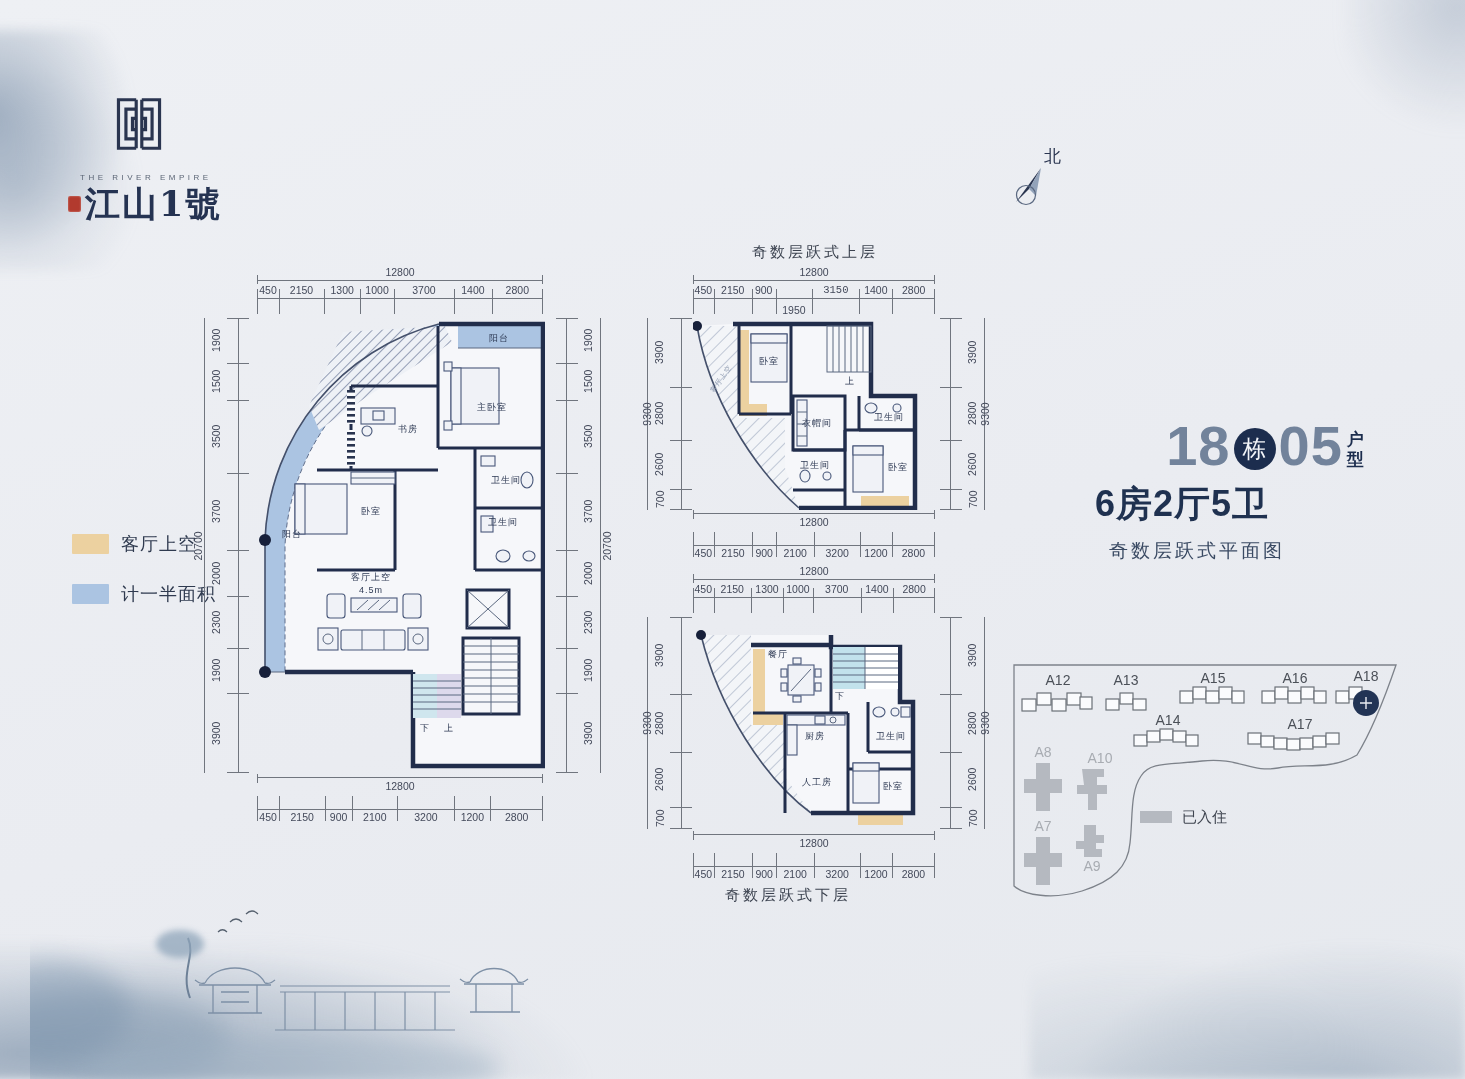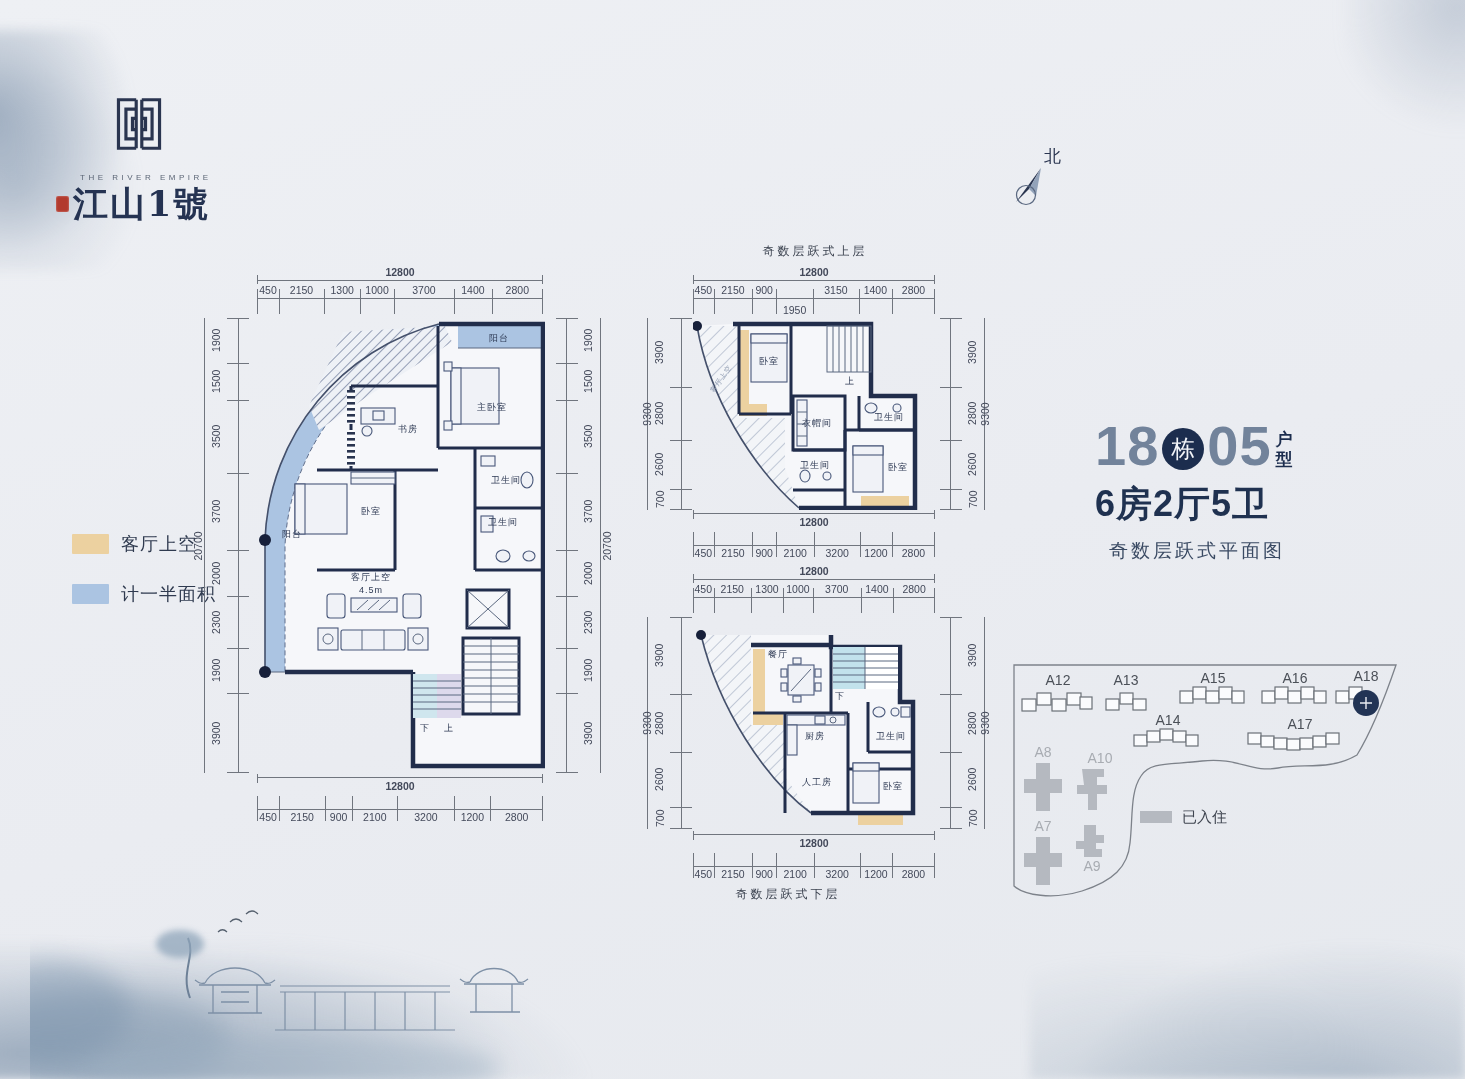--- a/index.html
+++ b/index.html
@@ -18,63 +18,63 @@
   .wash-br{left:1030px;top:920px;width:435px;height:159px;filter:blur(5px);
     background:radial-gradient(ellipse at 75% 110%,rgba(122,144,168,.5),transparent 62%),
                radial-gradient(ellipse at 25% 120%,rgba(158,174,190,.45),transparent 58%);}
   .wash-bl{left:-40px;top:905px;width:700px;height:174px;filter:blur(4px);
     background:radial-gradient(ellipse at 8% 85%,rgba(110,134,160,.55),transparent 55%),
                radial-gradient(ellipse at 40% 110%,rgba(148,164,182,.45),transparent 60%);}
 
   
   .logo-emblem{left:111px;top:96px;width:56px;height:56px;}
   .brand-en{left:80px;top:173px;width:150px;font-size:8px;letter-spacing:3.5px;color:#5c6676;}
-  .brand-cn-row{left:56px;top:186px;display:flex;align-items:flex-start;}
+  .brand-cn-row{left:68px;top:186px;display:flex;align-items:flex-start;}
   .seal{width:13px;height:16px;background:#b23a2e;border-radius:2px;margin:10px 4px 0 0;box-shadow:inset 0 0 2px rgba(255,255,255,.5);}
   .brand-cn{font-family:"DejaVu Serif",serif;font-weight:700;font-size:35px;color:#253352;letter-spacing:2px;line-height:1;}
 
   
   .north{left:1008px;top:138px;width:70px;height:75px;}
   .north text{font-size:17px;fill:#2a3550;font-family:"Liberation Sans",sans-serif;}
 
   
   .legend{left:72px;top:532px;width:220px;}
   .legend-row{display:flex;align-items:center;margin-bottom:26px;}
   .swatch{width:37px;height:20px;margin-right:12px;border-radius:1px;}
   .swatch.tan{background:var(--tan);}
   .swatch.blue{background:var(--half);}
   .legend-label{font-size:18px;color:#2f3a4f;letter-spacing:1px;}
 
   
   .unit-info{left:1095px;top:420px;width:340px;color:#223551;}
-  .ui-row1{display:flex;align-items:center;height:52px;}
+  .ui-row1{display:flex;align-items:center;height:52px;justify-content:center;}
   .big-num{font-size:56px;font-weight:700;color:var(--steel);line-height:1;letter-spacing:1px;}
   .circle-char{width:42px;height:42px;border-radius:50%;background:#1c2d4e;color:#f2f4f8;
     display:flex;align-items:center;justify-content:center;font-size:24px;margin:6px 3px 0 3px;}
   .stack{display:flex;flex-direction:column;font-size:17px;font-weight:700;color:#1c2d4e;line-height:1.15;margin:8px 0 0 4px;}
   .ui-rooms{font-size:36px;font-weight:700;margin-top:8px;letter-spacing:1px;color:#1f3150;}
   .ui-area{font-size:22px;font-weight:700;margin-top:8px;color:#223551;}
   .ui-area sup{font-size:12px;}
   .ui-subtitle{font-size:19px;margin-top:9px;margin-left:14px;letter-spacing:3px;color:#3a4a63;}
 
   
-  .plan-title{width:300px;text-align:center;font-size:12px;letter-spacing:3px;color:#3c4350;}
+  .plan-title{width:300px;text-align:center;font-size:15px;letter-spacing:3px;color:#3c4350;}
   .note{left:540px;top:946px;width:440px;font-size:19px;color:#38435a;letter-spacing:1px;}
 
   
   :root{--dimline:#70757e;}
   .dim-label{font-size:10.5px;color:#43495a;line-height:1;white-space:nowrap;}
   .dim-h{display:flex;flex-direction:column;}
   .dim-h.flip{flex-direction:column-reverse;}
   .dim-h .dim-total{position:relative;height:15px;border-bottom:1px solid var(--dimline);
     display:flex;justify-content:center;align-items:flex-end;}
   .dim-h .dim-total::before,.dim-h .dim-total::after{content:"";position:absolute;bottom:-4px;width:1px;height:9px;background:var(--dimline);}
   .dim-h .dim-total::before{left:0;}
   .dim-h .dim-total::after{right:0;}
-  .dim-h .dim-total .dim-label{transform:translateY(-3px);font-weight:bold;}
+  .dim-h .dim-total .dim-label{transform:translateY(-3px);}
   .dim-h.flip .dim-total{border-bottom:none;border-top:1px solid var(--dimline);align-items:flex-start;}
   .dim-h.flip .dim-total::before,.dim-h.flip .dim-total::after{top:-4px;bottom:auto;}
   .dim-h.flip .dim-total .dim-label{transform:translateY(3px);}
   .dim-h .dim-segs{position:relative;display:flex;height:32px;margin-top:2px;}
   .dim-h .dim-segs::before{content:"";position:absolute;left:0;right:0;top:15px;border-top:1px solid var(--dimline);}
   .dim-h .dim-seg{position:relative;display:flex;justify-content:center;}
   .dim-h .dim-seg::before{content:"";position:absolute;left:0;top:6px;width:1px;height:25px;background:var(--dimline);}
   .dim-h .dim-seg:last-child::after{content:"";position:absolute;right:0;top:6px;width:1px;height:25px;background:var(--dimline);}
   .dim-h .dim-seg .dim-label{margin-top:2px;}
   .dim-h.flip .dim-seg .dim-label{margin-top:18px;}
@@ -388,21 +388,21 @@
         </div>
         <div class="dim-seg" style="flex-grow: 2150;">
           <span class="dim-label">2150</span>
         </div>
         <div class="dim-seg" style="flex-grow: 900;">
           <span class="dim-label">900</span>
         </div>
         <div class="dim-seg" style="flex-grow: 1950; align-items: flex-end;">
           <span class="dim-label">1950</span>
         </div>
-        <div class="dim-seg" style="flex-grow: 3150;">
+        <div class="dim-seg" style="flex-grow: 3150; font-family: Liberation Mono, monospace;">
           <span class="dim-label">3150</span>
         </div>
         <div class="dim-seg" style="flex-grow: 1400;">
           <span class="dim-label">1400</span>
         </div>
         <div class="dim-seg" style="flex-grow: 2800;">
           <span class="dim-label">2800</span>
         </div>
       </div>
     </div>

